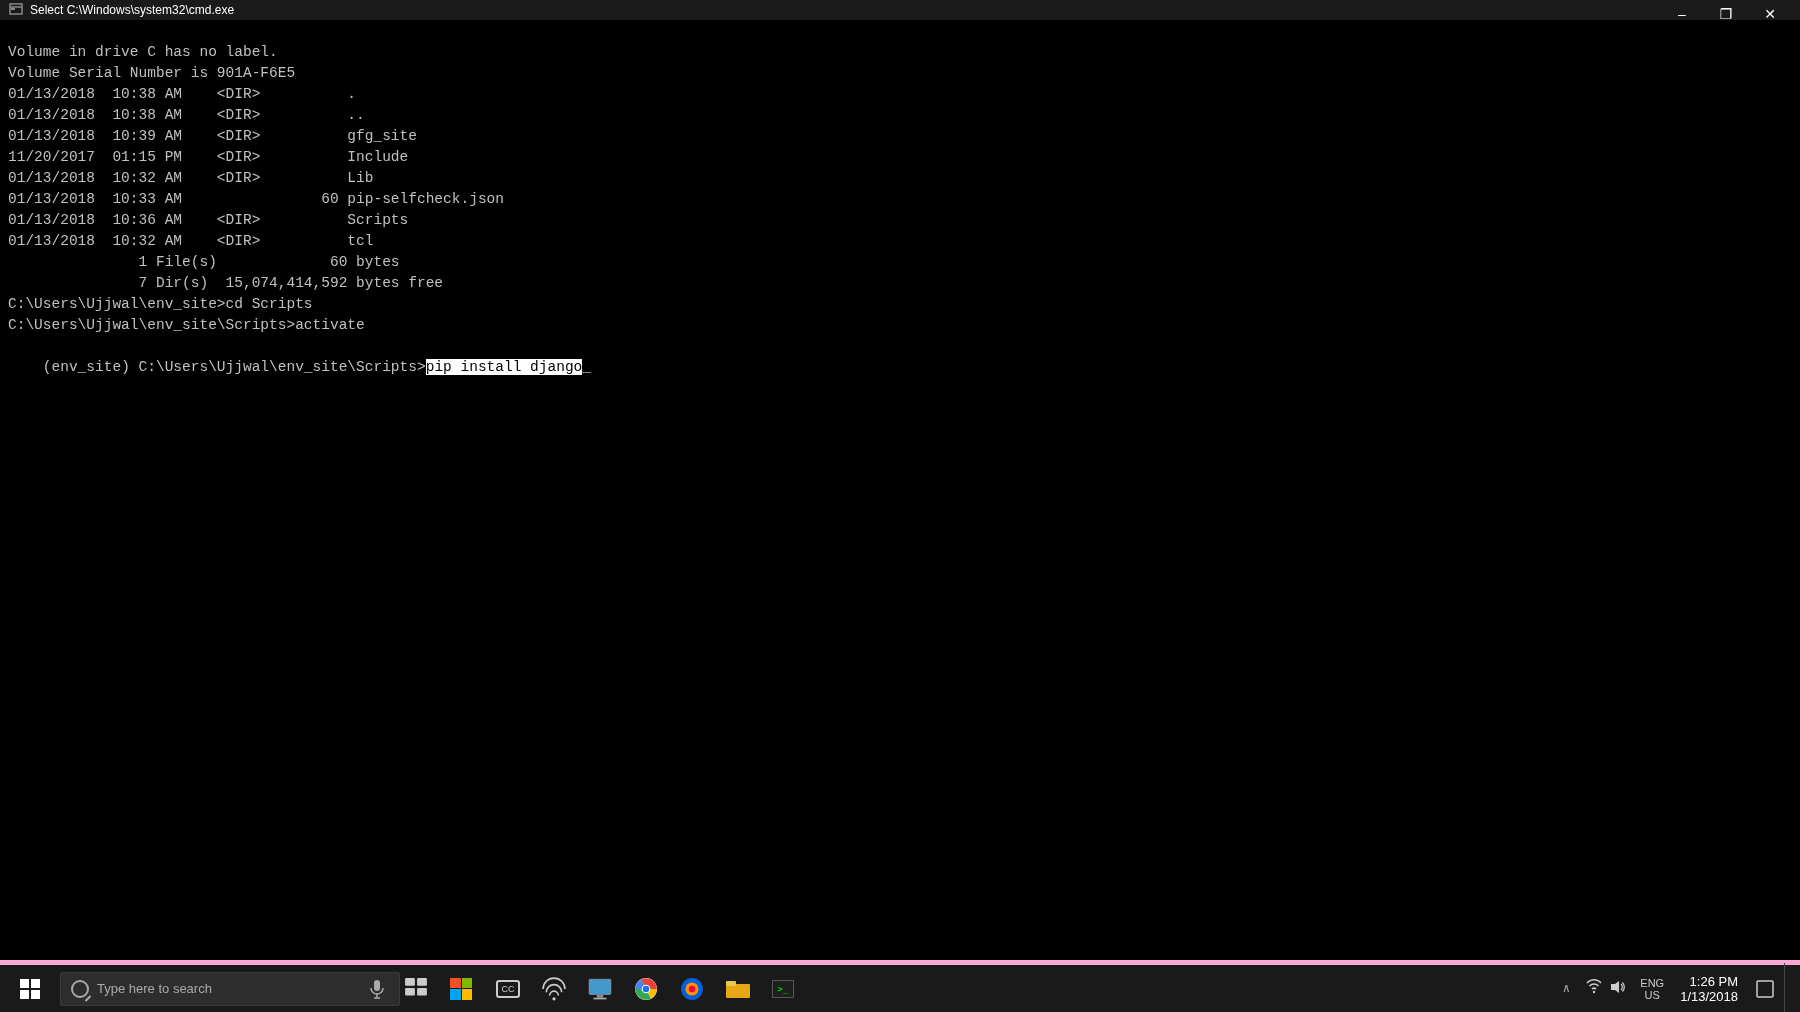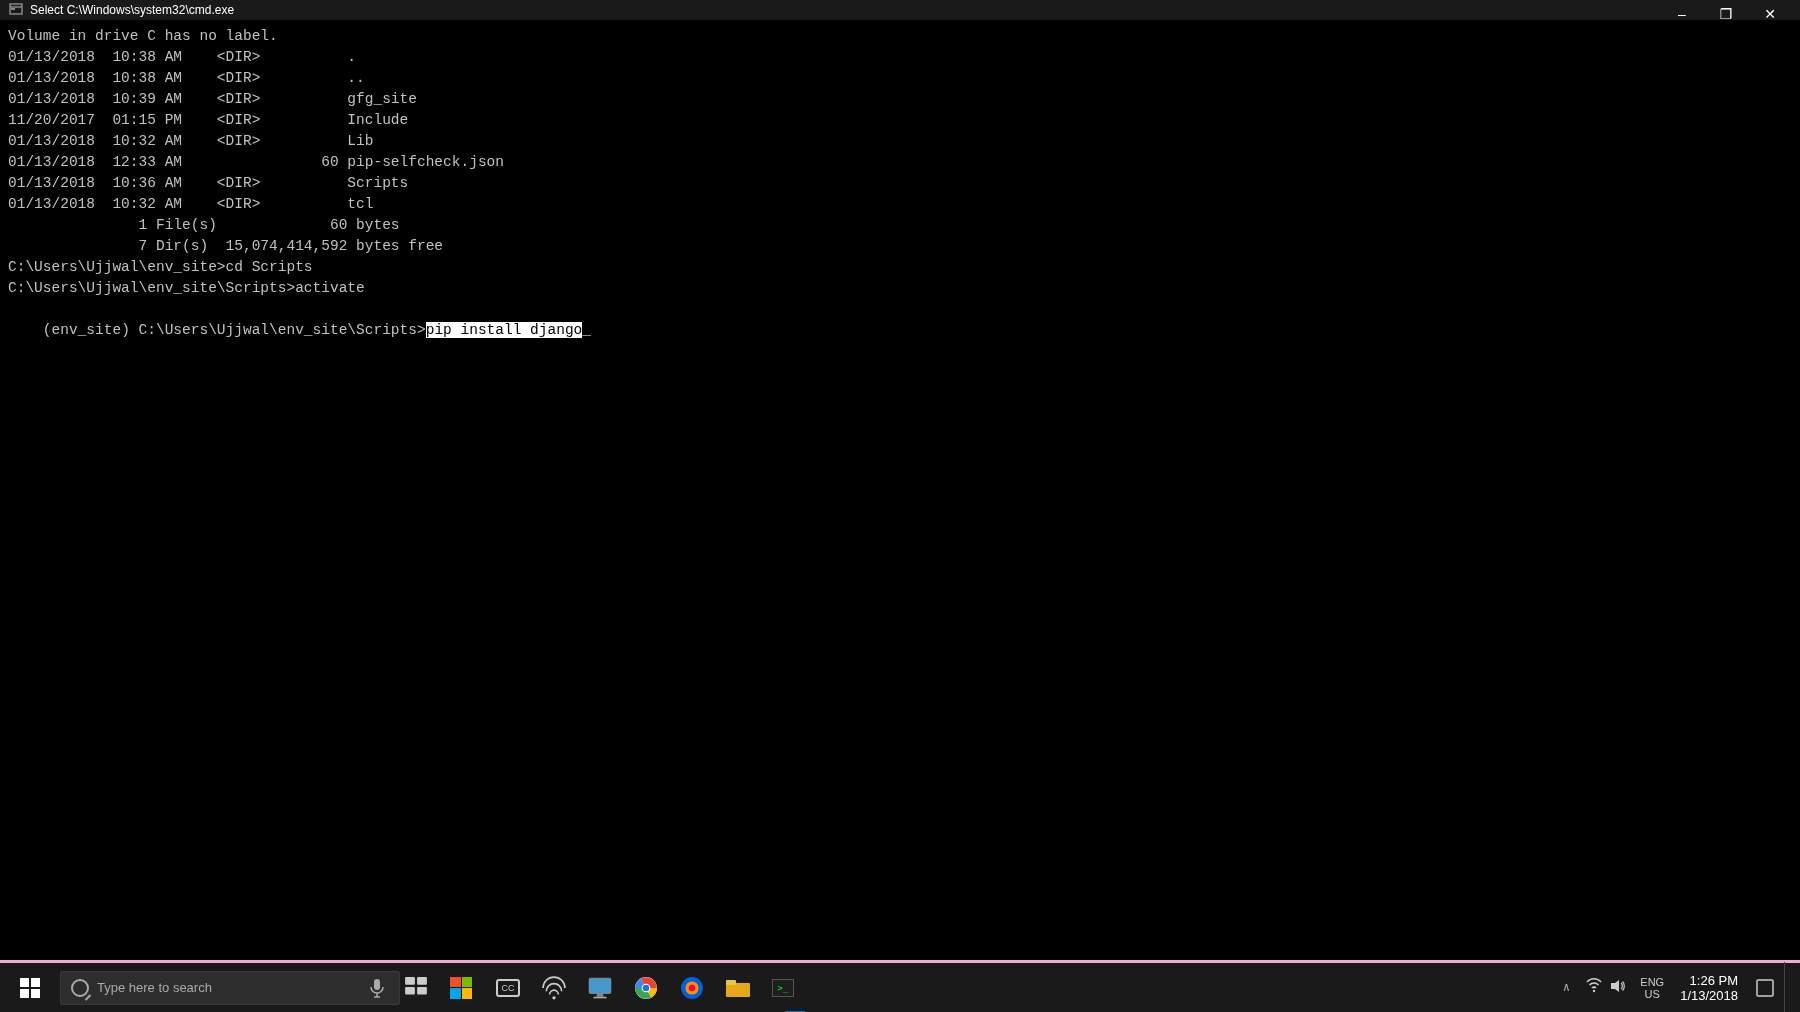--- a/index.html
+++ b/index.html
@@ -52,21 +52,21 @@
       font-size: 14px;
       cursor: pointer;
       color: #fff;
     }
 
     
     #terminal {
       flex: 1;
       background: #000;
       color: #c0c0c0;
-      padding: 6px 8px;
+      padding: 22px 8px;
       font-size: 14.5px;
       line-height: 1.45;
       overflow: hidden;
       font-family: 'Consolas', 'Courier New', monospace;
     }
     #terminal .line {
       white-space: pre;
     }
     #terminal .cmd-highlight {
       background: #fff;
@@ -74,21 +74,21 @@
     }
 
     
     #taskbar {
       height: 52px;
       background: #1a1a1a;
       display: flex;
       align-items: center;
       padding: 0 4px;
       flex-shrink: 0;
-      border-top: 3px solid #f9a8d4;
+      border-top: 5px solid #f9a8d4;
     }
     .tb-start {
       width: 52px;
       height: 52px;
       display: flex;
       align-items: center;
       justify-content: center;
       cursor: pointer;
     }
     .tb-search {
@@ -291,28 +291,29 @@
   <span class="title-text">Select C:\Windows\system32\cmd.exe</span>
   <div class="window-controls">
     <div class="win-btn">–</div>
     <div class="win-btn">❐</div>
     <div class="win-btn close">✕</div>
   </div>
 </div>
 
 <div id="terminal">
   <div class="line">Volume in drive C has no label.</div>
+  <div class="line">Volume Serial Number is 901A-F6E5</div>
   <div class="line"></div>
   <div class="line"></div>
   <div class="line">01/13/2018  10:38 AM    &lt;DIR&gt;          .</div>
   <div class="line">01/13/2018  10:38 AM    &lt;DIR&gt;          ..</div>
   <div class="line">01/13/2018  10:39 AM    &lt;DIR&gt;          gfg_site</div>
   <div class="line">11/20/2017  01:15 PM    &lt;DIR&gt;          Include</div>
   <div class="line">01/13/2018  10:32 AM    &lt;DIR&gt;          Lib</div>
-  <div class="line">01/13/2018  12:33 AM                60 pip-selfcheck.json</div>
+  <div class="line">01/13/2018  10:33 AM                60 pip-selfcheck.json</div>
   <div class="line">01/13/2018  10:36 AM    &lt;DIR&gt;          Scripts</div>
   <div class="line">01/13/2018  10:32 AM    &lt;DIR&gt;          tcl</div>
   <div class="line">               1 File(s)             60 bytes</div>
   <div class="line">               7 Dir(s)  15,074,414,592 bytes free</div>
   <div class="line"></div>
   <div class="line">C:\Users\Ujjwal\env_site&gt;cd Scripts</div>
   <div class="line"></div>
   <div class="line">C:\Users\Ujjwal\env_site\Scripts&gt;activate</div>
   <div class="line"></div>
   <div class="line">

